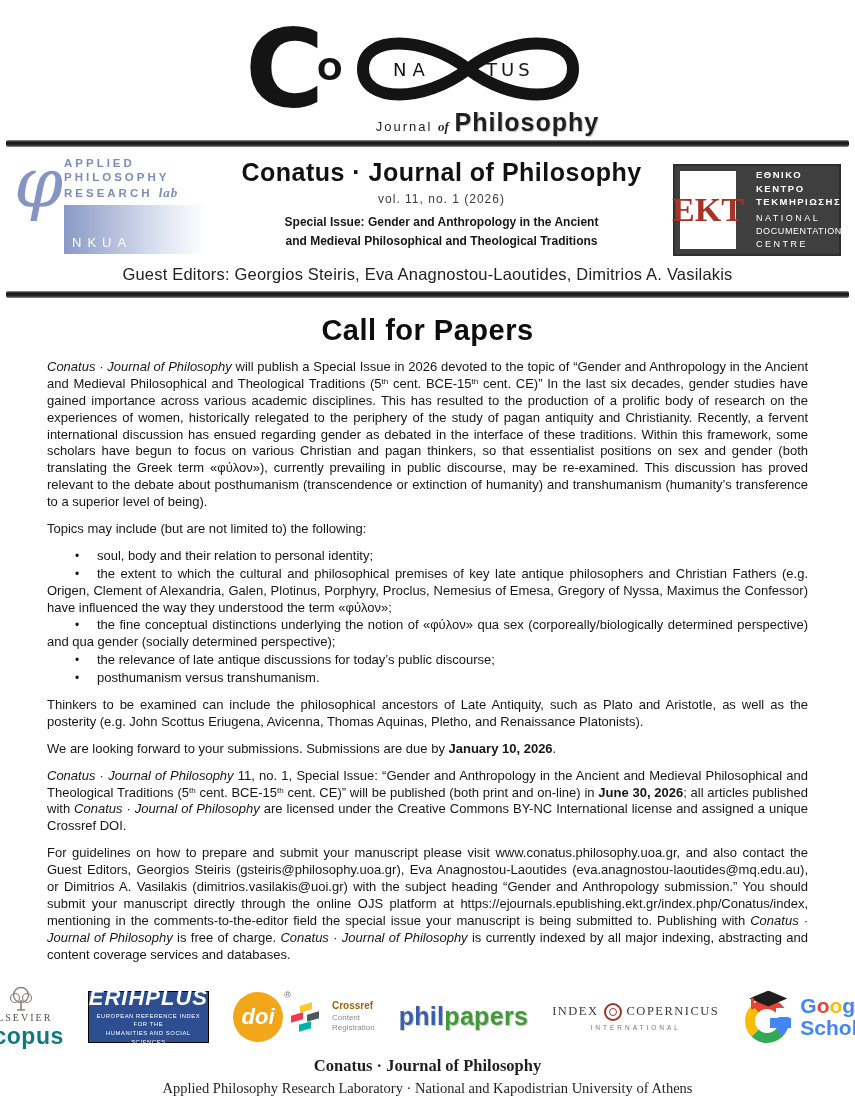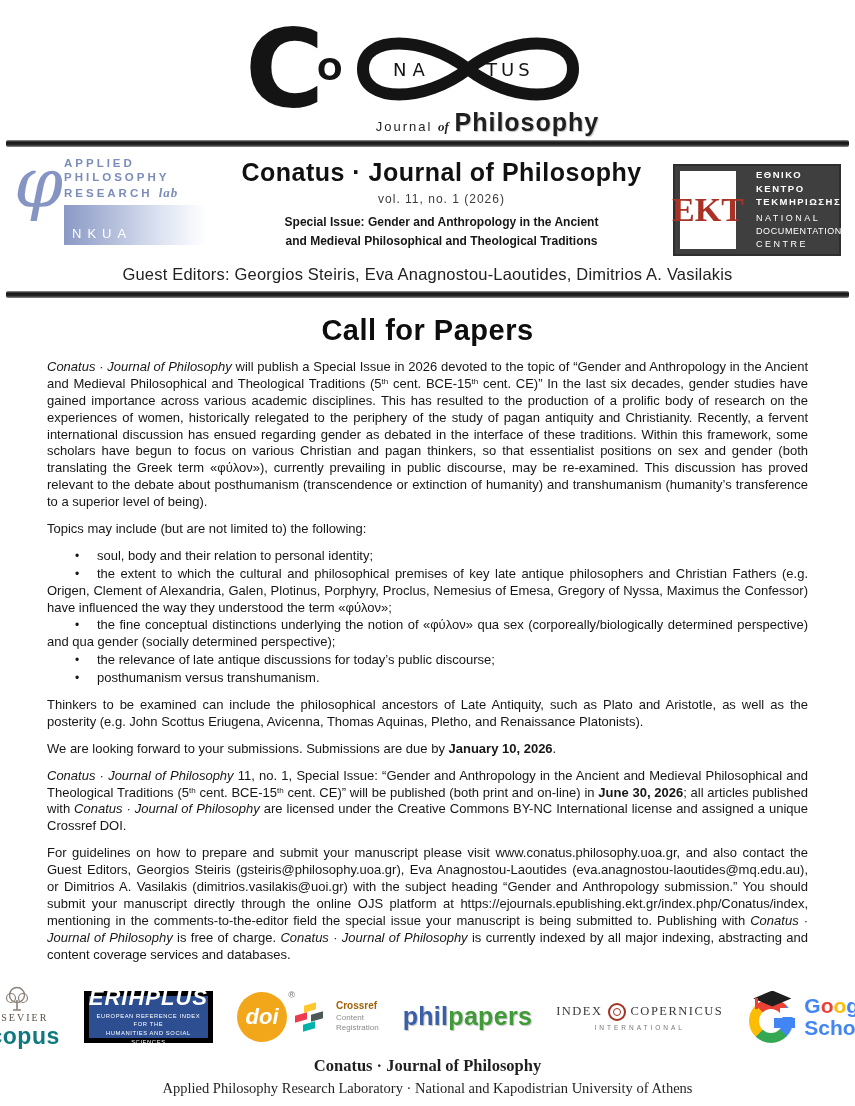--- a/index.html
+++ b/index.html
@@ -18,21 +18,21 @@
   .rule { height:7px; margin:3px 6px; border-radius:2px;
           background:linear-gradient(180deg,#9a9a9a 0%,#161616 30%,#262626 70%,#8f8f8f 100%); }
 
   
   .band { padding:6px 14px 4px 14px; }
   .band-row { display:flex; align-items:flex-start; }
   .aprl { width:196px; position:relative; padding-left:50px; min-height:104px; flex:0 0 auto; }
   .aprl-phi { position:absolute; left:0; top:-8px; font-size:70px; font-style:italic; color:#8594c2; font-family:"DejaVu Serif", serif; line-height:1; }
   .aprl-line { color:#7c8cba; font-size:11.5px; letter-spacing:3px; font-weight:bold; line-height:1.25; }
   .aprl-lab { font-family:"Liberation Serif", serif; font-style:italic; font-weight:bold; letter-spacing:1px; text-transform:lowercase; font-size:13px; }
-  .aprl-box { margin-top:4px; width:142px; height:40px; background:linear-gradient(90deg,#8a99c5 0%,#dfe5f2 70%,#ffffff 100%);
+  .aprl-box { margin-top:4px; width:142px; height:49px; background:linear-gradient(90deg,#8a99c5 0%,#dfe5f2 70%,#ffffff 100%);
               display:flex; align-items:flex-end; padding:4px 8px; }
   .aprl-nkua { color:#ffffff; font-size:13px; letter-spacing:6px; }
 
   .hdr-center { flex:1 1 auto; text-align:center; padding-top:2px; }
   .hdr-title { font-size:25px; font-weight:bold; letter-spacing:0.5px; color:#111; }
   .hdr-vol { font-size:12px; color:#3c3c3c; margin-top:5px; letter-spacing:1px; }
   .hdr-si { font-size:12px; font-weight:bold; color:#161616; margin-top:7px; line-height:1.55; }
   .guest-editors { text-align:center; font-size:16.5px; color:#222; margin-top:5px; letter-spacing:0.2px; }
 
   .ekt { flex:0 0 auto; width:168px; height:92px; background:#3f3f3f; border:2px solid #2e2e2e; display:flex; align-items:stretch; padding:5px; margin-top:8px; }
@@ -55,21 +55,21 @@
   .bd { font-weight:bold; }
 
   
   .logo-strip { display:flex; align-items:center; justify-content:center; gap:24px; margin:22px 30px 6px 30px; }
   .logo-item { display:flex; align-items:center; }
 
   .scopus { flex-direction:column; line-height:1; }
   .scopus .elsevier { font-family:"Liberation Serif", serif; font-size:10px; letter-spacing:2px; color:#5a5148; margin-top:1px; }
   .scopus .word { font-size:23px; font-weight:bold; color:#0e7a80; letter-spacing:0.5px; margin-top:2px; }
 
-  .erih { background:#2d4f92; color:#fff; width:152px; height:52px; flex-direction:column; justify-content:center; border:5px solid #000000; }
+  .erih { background:#2d4f92; color:#fff; width:152px; height:52px; flex-direction:column; justify-content:center; border:1px solid #000000; }
   .erih .word { font-size:22px; font-weight:bold; font-style:italic; letter-spacing:1px; line-height:1; }
   .erih .sub { font-size:5.8px; letter-spacing:0.6px; line-height:1.5; text-align:center; margin-top:3px; }
 
   .doiblock { gap:8px; }
   .doi-circle { width:50px; height:50px; border-radius:50%; background:#f2a71b; color:#fff; display:flex; align-items:center; justify-content:center;
                 font-size:22px; font-weight:bold; font-style:italic; position:relative; }
   .doi-reg { position:absolute; top:-2px; right:-8px; color:#8a8a8a; font-size:9px; font-style:normal; }
   .cr-icon { position:relative; width:28px; height:28px; flex:0 0 auto; }
   .cr-bar { position:absolute; width:12px; height:7px; transform:skewY(-16deg); }
   .cr-texts { line-height:1.1; margin-left:5px; }

